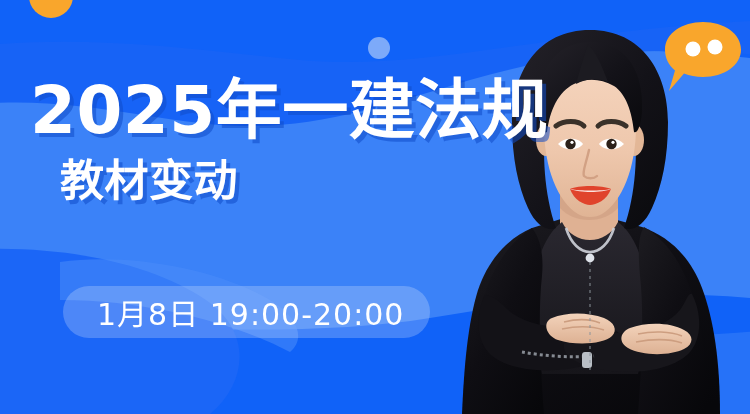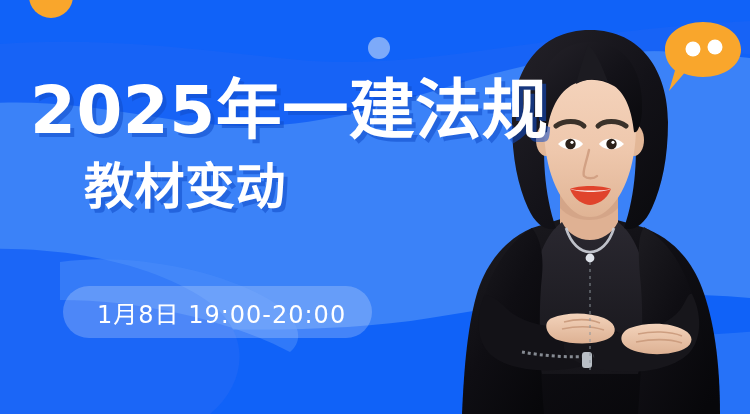--- a/index.html
+++ b/index.html
@@ -83,40 +83,41 @@
     white-space: nowrap;
     text-shadow: 4px 4px 0 rgba(17, 77, 200, 0.55);
     letter-spacing: 0.5px;
     font-family: "DejaVu Sans", "Liberation Sans", sans-serif;
   }
   .title-line-1 {
     font-size: 66px;
     padding-left: 30px;
   }
   .title-line-2 {
-    font-size: 50px;
-    padding-left: 84px;
+    font-size: 44px;
+    padding-left: 60px;
     margin-top: 18px;
+    font-family: Liberation Mono, monospace;
   }
 
   .date-pill {
     position: absolute;
     left: 63px;
     top: 286px;
     height: 52px;
     padding: 0 26px 0 34px;
     display: flex;
     align-items: center;
     border-radius: 26px 26px 26px 26px;
     background: rgba(255, 255, 255, 0.22);
     z-index: 5;
   }
   .date-text {
     color: #ffffff;
-    font-size: 24px;
+    font-size: 30px;
     letter-spacing: 1px;
     white-space: nowrap;
     font-family: "DejaVu Sans", "Liberation Sans", sans-serif;
   }
 </style>
 </head>
 <body>
 
 <div id="banner">
 

